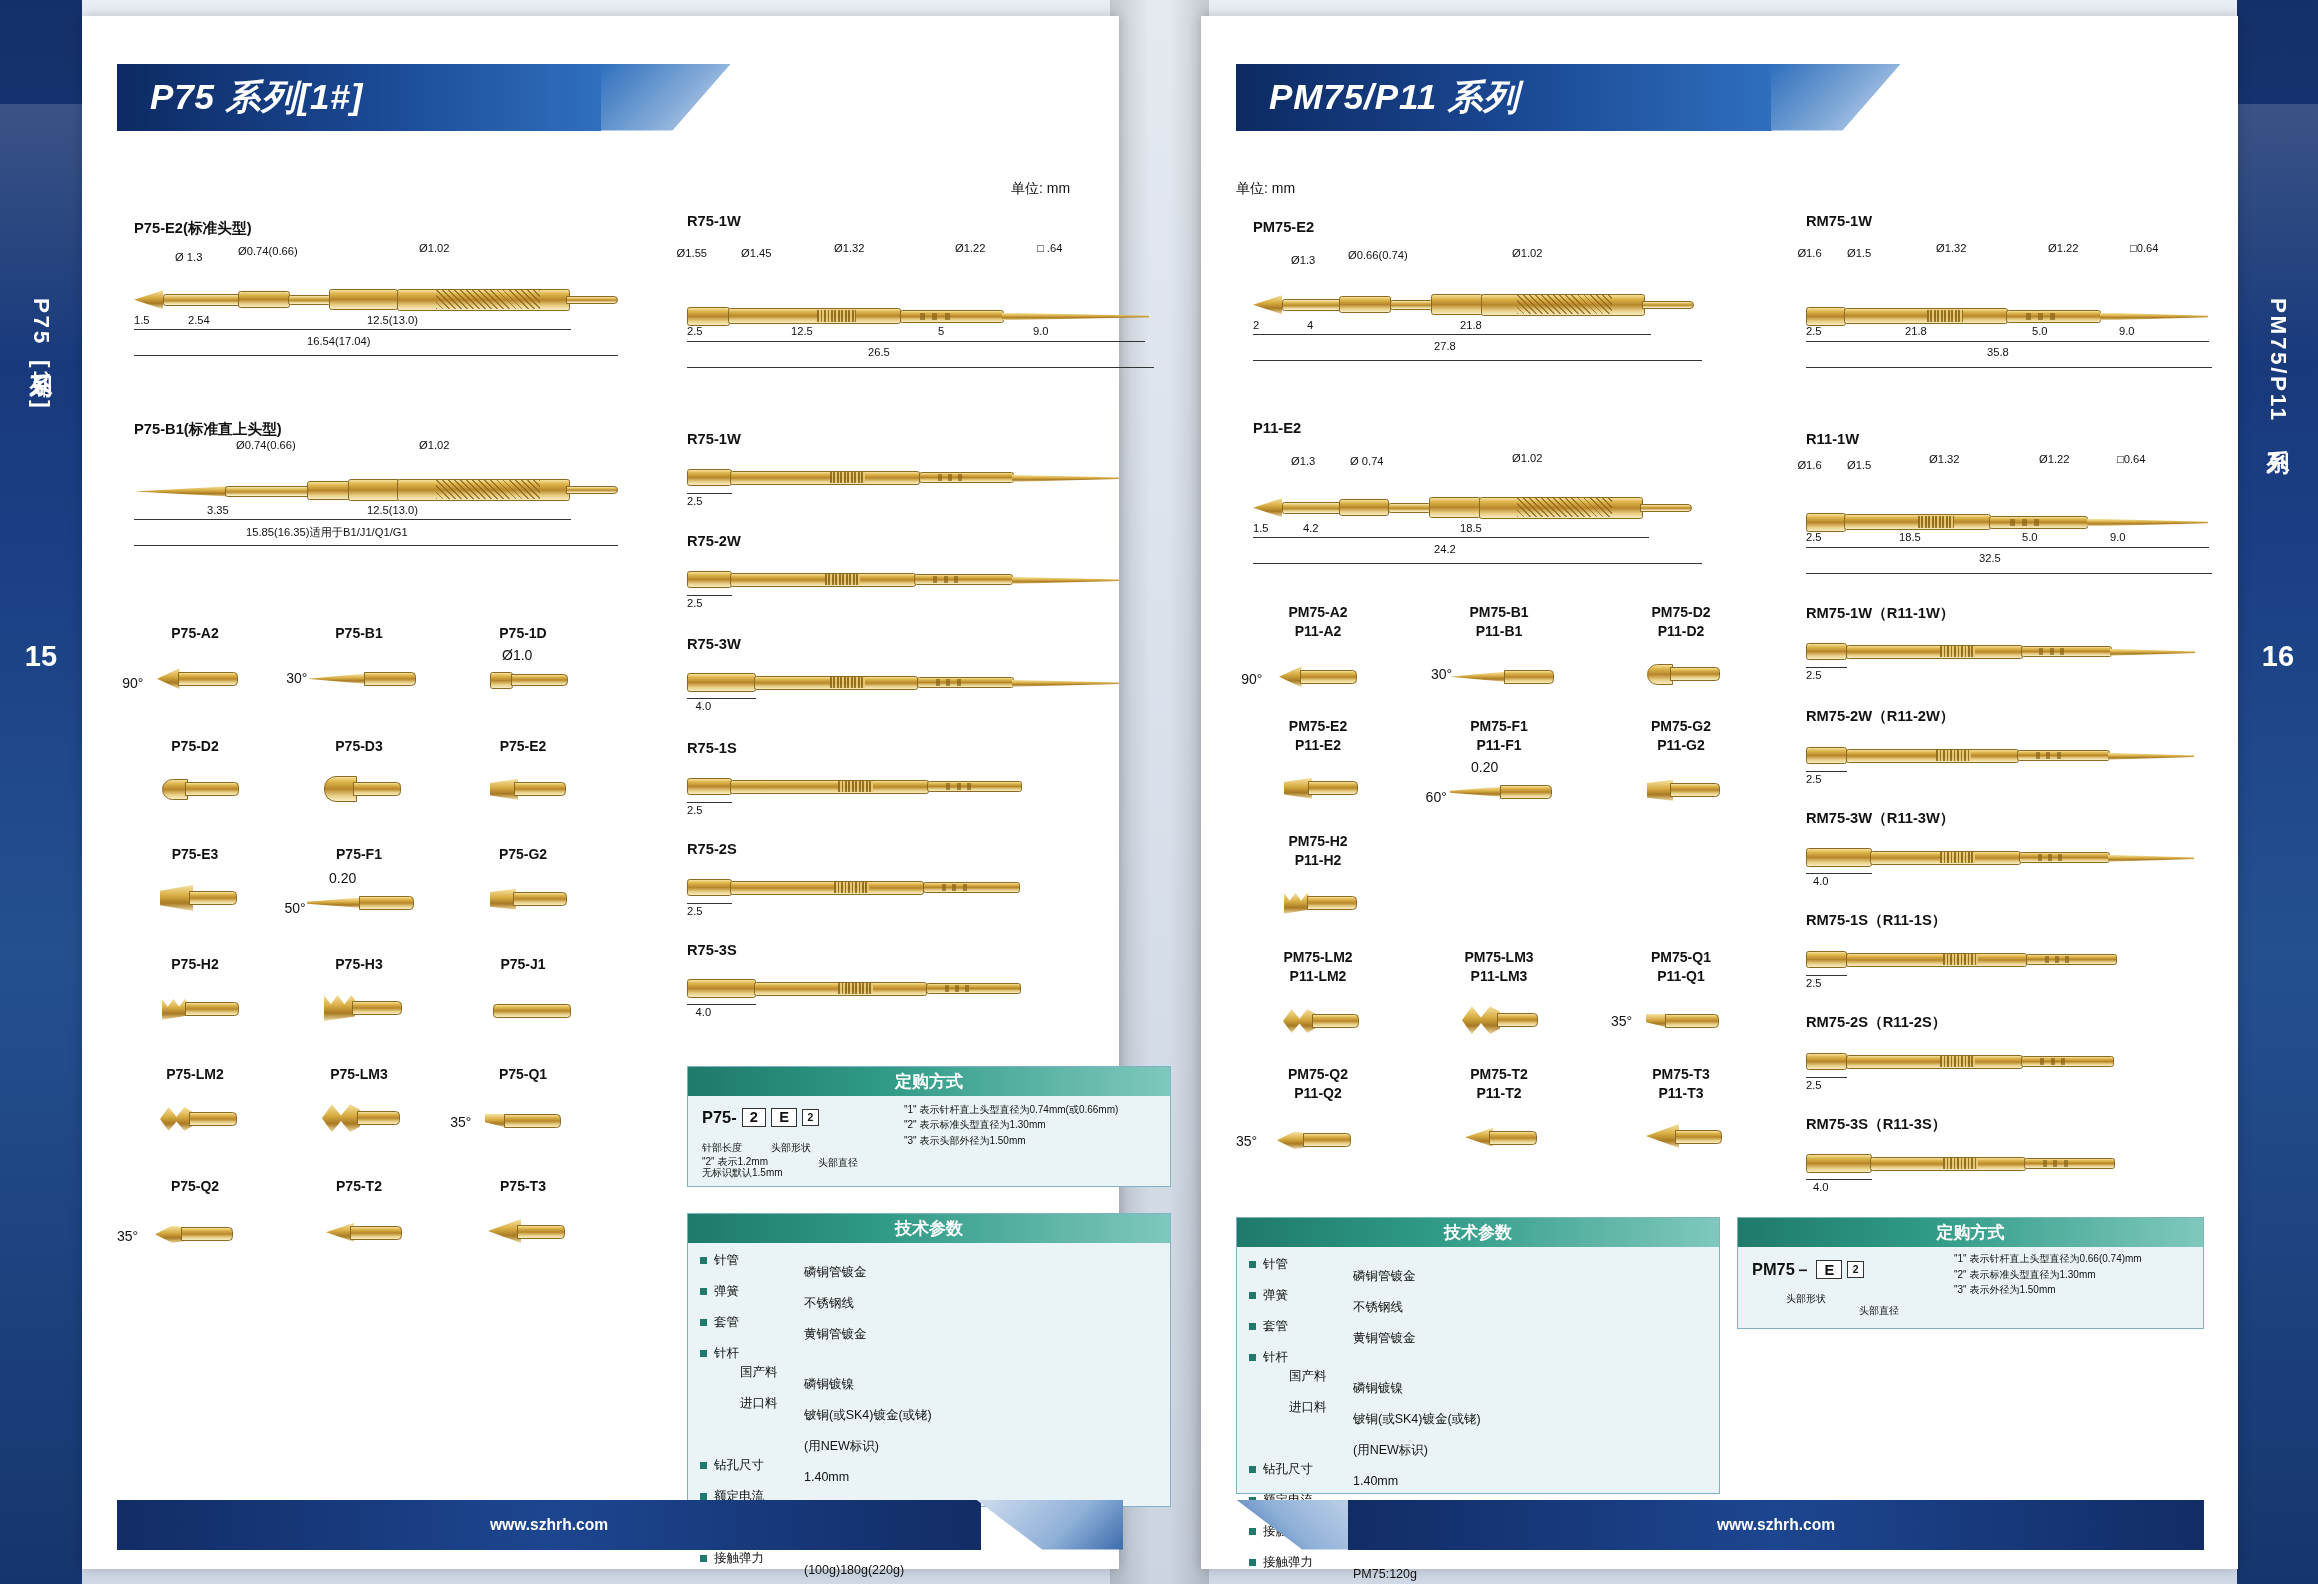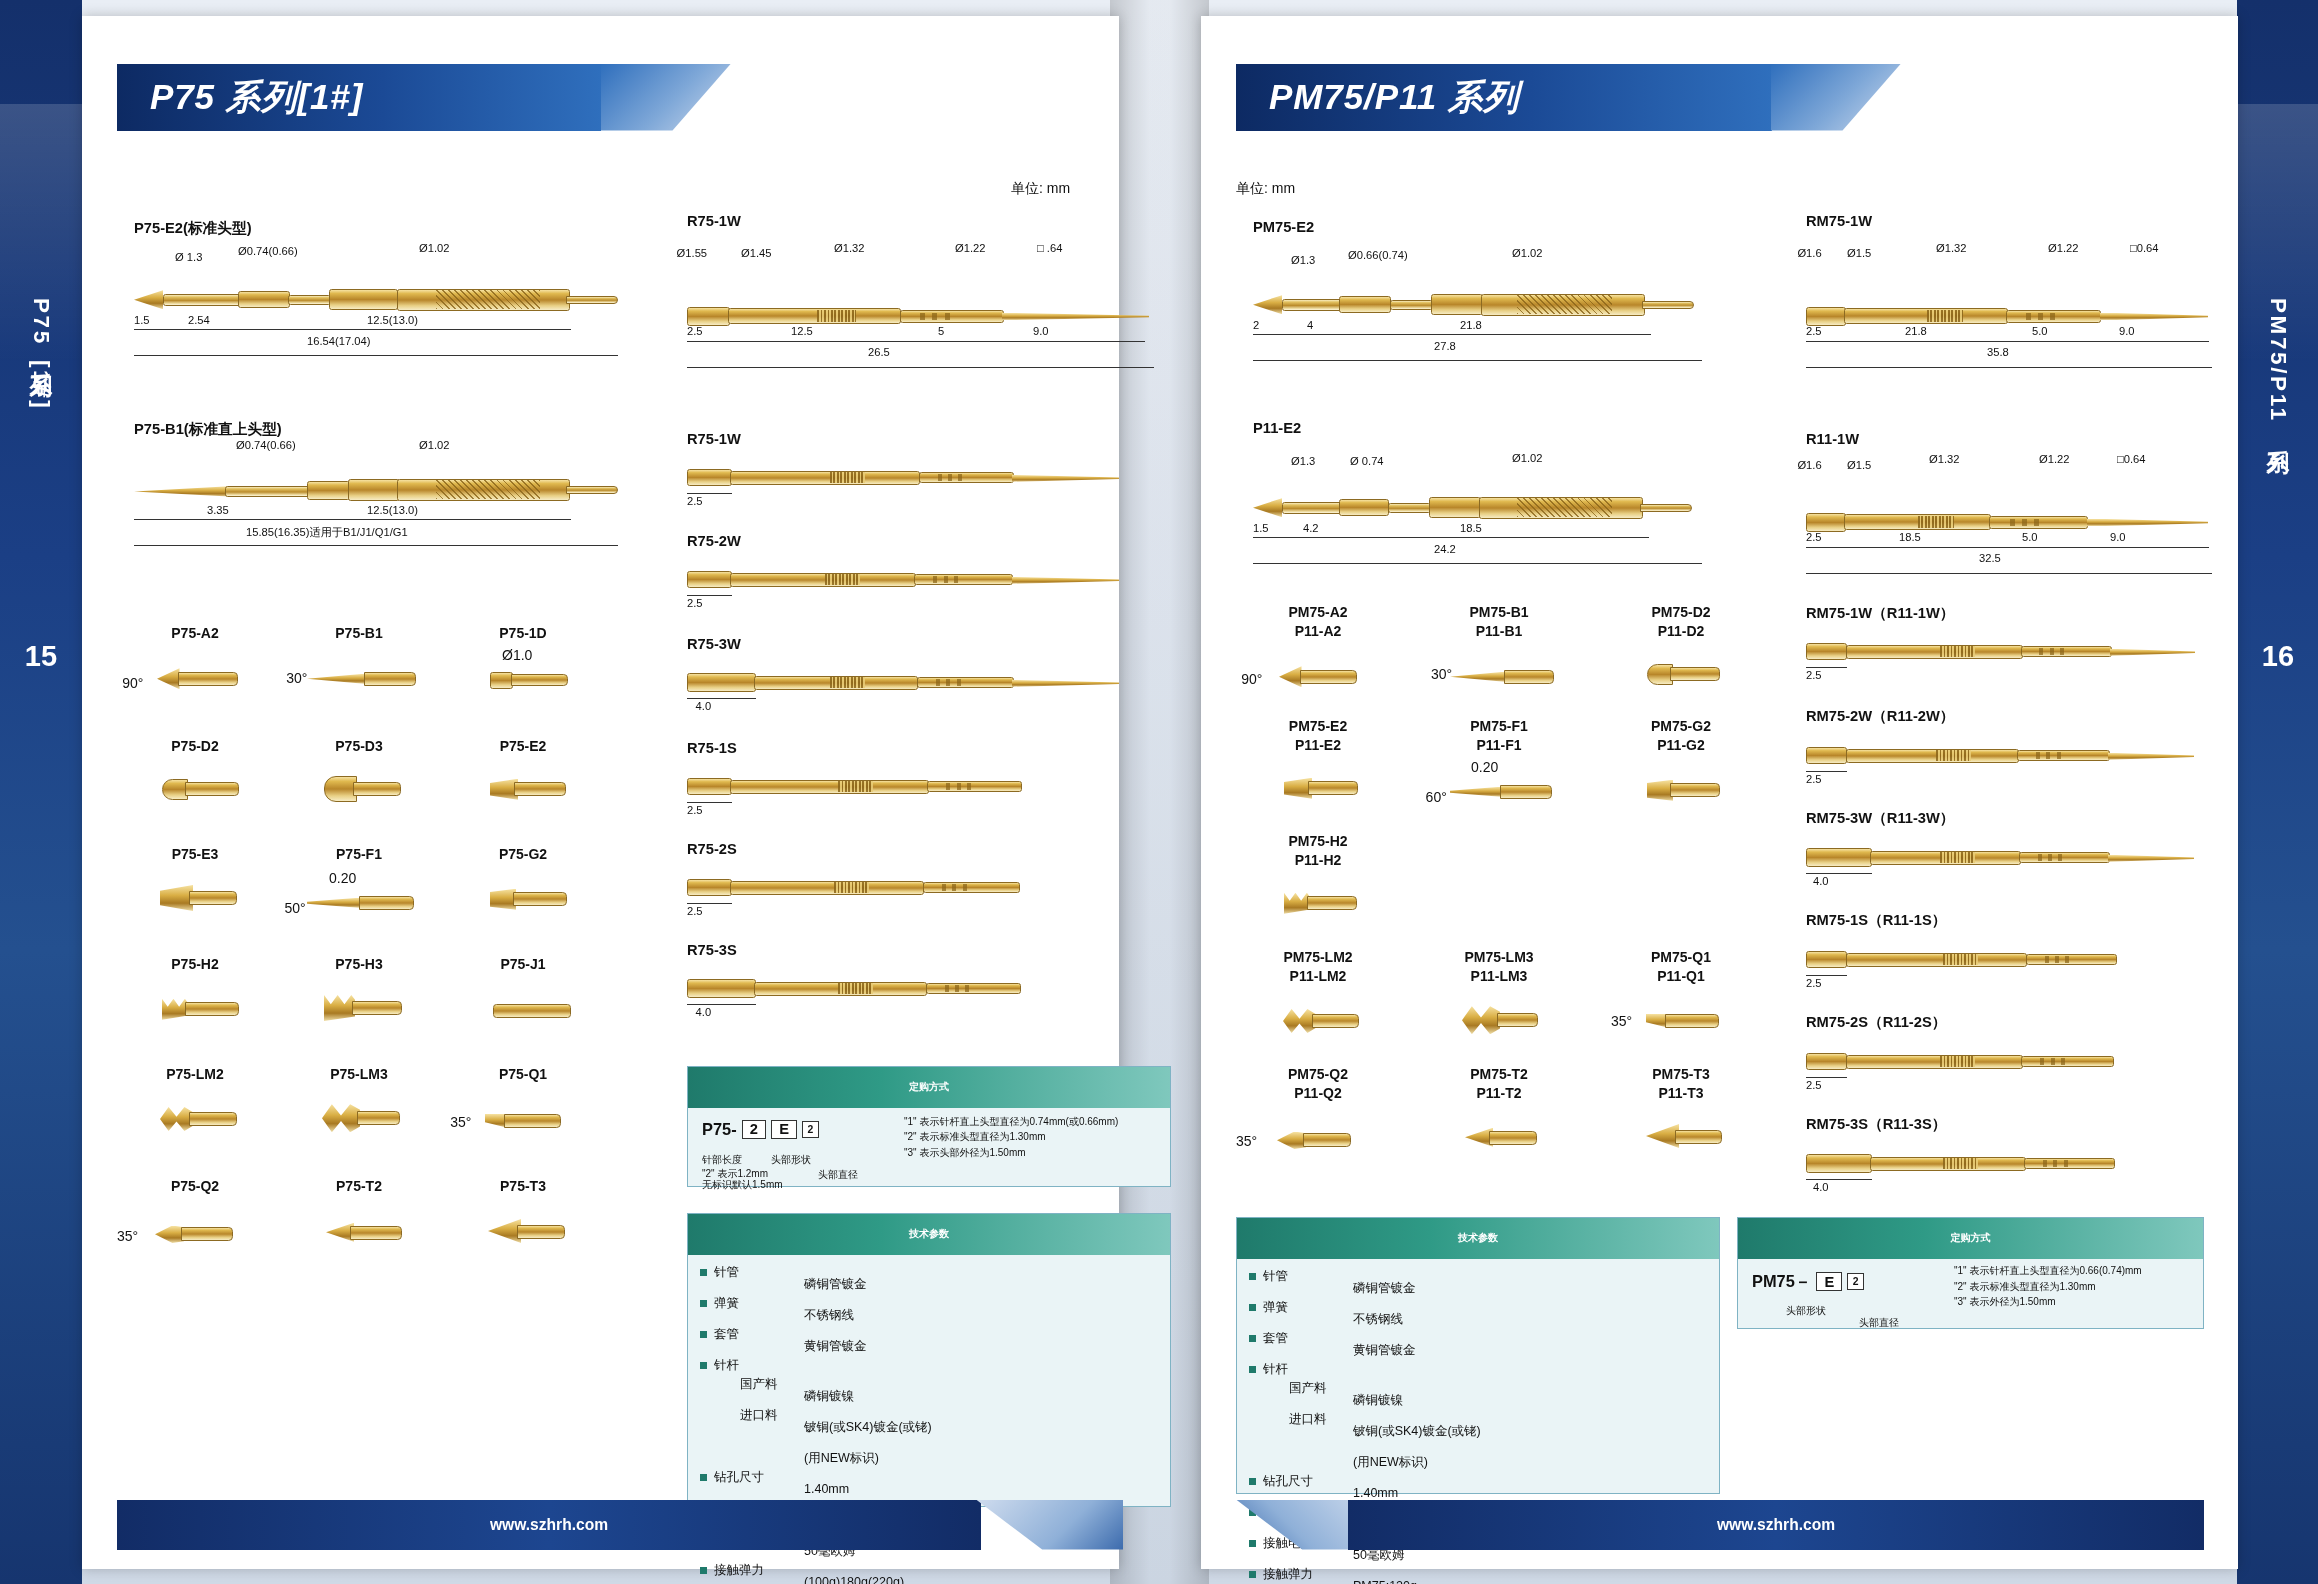--- a/index.html
+++ b/index.html
@@ -101,22 +101,22 @@
     opacity:.8;
   }
   .ring { position:absolute; background:#8a6418; opacity:.7; }
 
   
   .dline { position:absolute; background:#333; height:0.9px; }
 
   
   .infobox { position:absolute; border:0.9px solid #7fb3c4; background:#eaf4f6; }
   .infobox .bar {
-    height:41px; background: linear-gradient(90deg,#1f7a6b 0%, #2f9a86 40%, #7fc8bd 100%);
-    color:#fff; font-size:10px; font-weight:bold; display:flex; align-items:center; justify-content:center;
+    height:29px; background: linear-gradient(90deg,#1f7a6b 0%, #2f9a86 40%, #7fc8bd 100%);
+    color:#fff; font-size:17px; font-weight:bold; display:flex; align-items:center; justify-content:center;
   }
   .infobox.order .bar {
     background: linear-gradient(90deg,#1f7a6b 0%, #2f9a86 40%, #7fc8bd 100%);
   }
   .spec-list { padding:8.6px 12px; }
   .spec-row { display:flex; font-size:12.5px; color:#111; line-height:19px; }
   .spec-row .k { width:104px; display:flex; align-items:flex-start; }
   .spec-row .bullet { display:inline-block; width:7px; height:7px; background:#1f7a6b; margin:6px 7px 0 0; }
   .spec-row .k2 { width:104px; padding-left:40px; }
   .spec-row .v { flex:1;margin-top:12px; }

